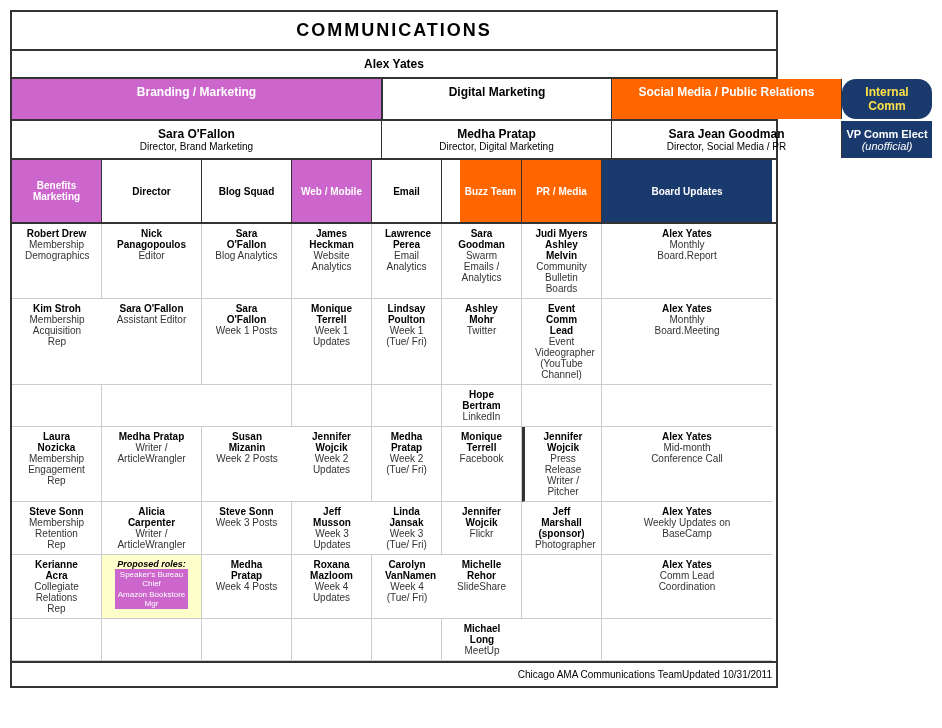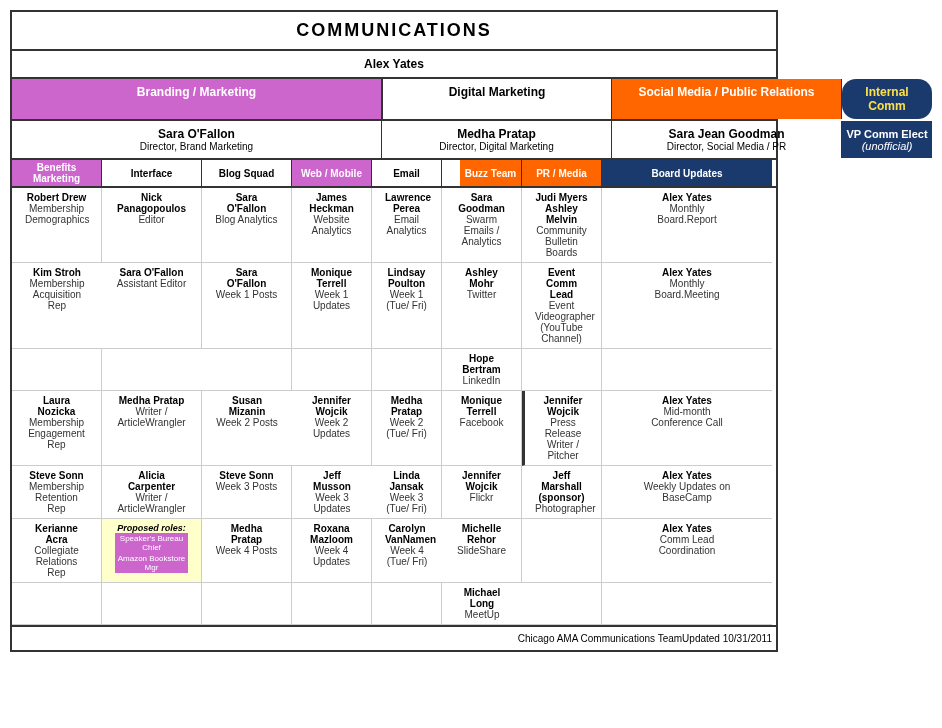--- a/index.html
+++ b/index.html
@@ -165,23 +165,23 @@
       <div class="director-name">Sara Jean Goodman</div>
       <div class="director-title">Director, Social Media / PR</div>
     </div>
     <div class="director-cell vp-elect">
       <div class="vp-elect-title">VP Comm Elect</div>
       <div class="vp-elect-sub">(unofficial)</div>
     </div>
   </div>
 
   <div style="display:grid; grid-template-columns: 90px 100px 90px 80px 70px 80px 80px 80px 90px; border-bottom: 2px solid #333;">
-    <div class="sub-header sub-benefits" style="white-space:pre-line; text-align:center; padding:2px 2px; font-weight:bold; font-size:10px;">Benefits
+    <div class="sub-header sub-benefits" style="white-space:pre-line; text-align:center; padding:20px 2px; font-weight:bold; font-size:10px;">Benefits
 Marketing</div>
-    <div class="sub-header sub-interface">Interface</div>
+    <div class="sub-header sub-interface">Director</div>
     <div class="sub-header sub-blog">Blog Squad</div>
     <div class="sub-header sub-web" style="background:#cc66cc; color:#fff;">Web / Mobile</div>
     <div class="sub-header sub-email">Email</div>
     <div class="sub-header sub-buzz" style="background:#ff6600; color:#fff;">Buzz Team</div>
     <div class="sub-header sub-pr" style="background:#ff6600; color:#fff;">PR / Media</div>
     <div class="sub-header" style="background:#1a3a6e; color:#fff; border-right:none; grid-column: span 2; max-width:170px;">Board Updates</div>
   </div>
 
   <div class="data-grid">
 

